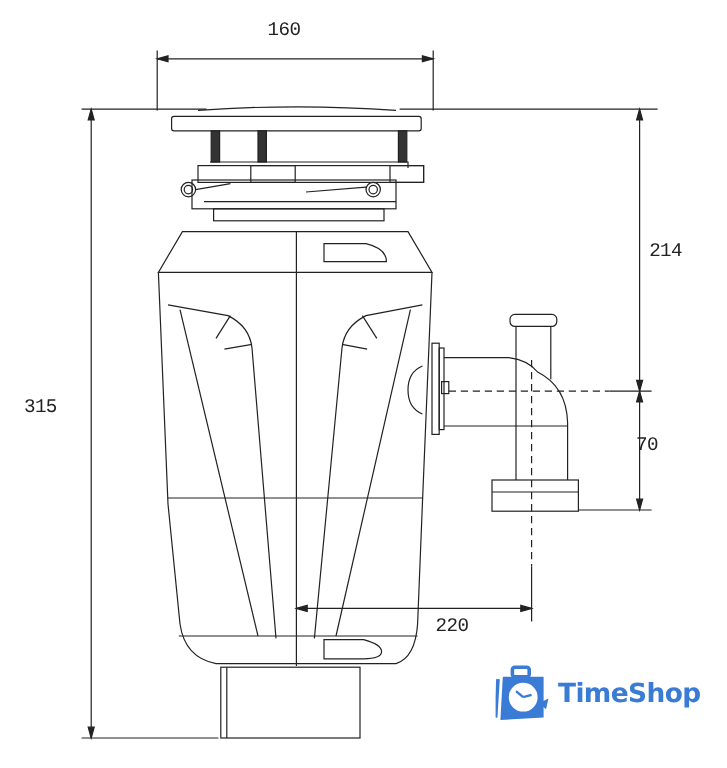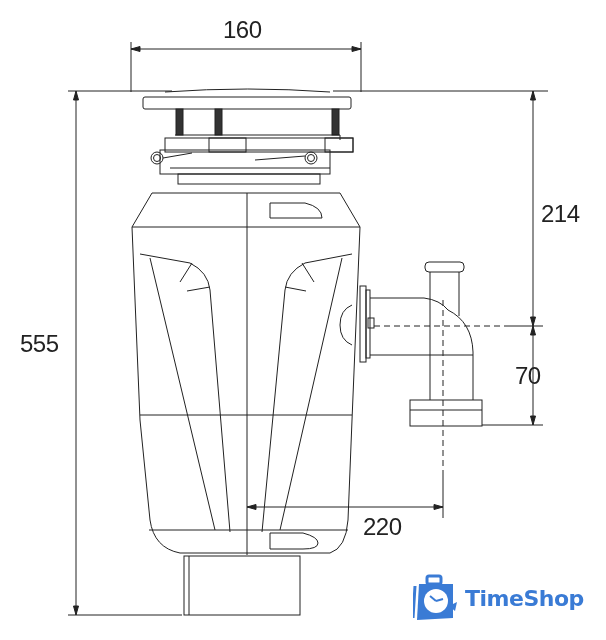--- a/index.html
+++ b/index.html
@@ -1,19 +1,19 @@
 <!DOCTYPE html>
 <html><head>
 <meta charset="utf-8">
 <style>
   html, body { margin: 0; padding: 0; background: #ffffff; }
   body { width: 606px; height: 640px; position: relative; overflow: hidden; font-family: "DejaVu Sans", sans-serif; }
   #drawing { position: absolute; left: 0; top: 0; }
-  .dim-label { position: absolute; font-family: Liberation Sans, sans-serif; font-size: 24px; color: #222; letter-spacing: -0.5px; }
-  #logo { position: absolute; left: 413px; top: 574px; display: flex; align-items: center; justify-content: center; }
+  .dim-label { position: absolute; font-family: Liberation Mono, monospace; font-size: 16px; color: #222; letter-spacing: -0.5px; }
+  #logo { position: absolute; left: 413px; top: 554px; display: flex; align-items: center; justify-content: center; }
   #logo-text { font-family: "DejaVu Sans", sans-serif; font-weight: bold; font-size: 22px; color: #3a7bd5; margin-left: 6px; letter-spacing: -0.5px; }
 </style>
 </head>
 <body>
 
 <svg id="drawing" width="606" height="640" viewBox="0 0 606 640" xmlns="http://www.w3.org/2000/svg" fill="none" stroke="#222" stroke-width="1">
 
   <g>
     <line x1="131" y1="42" x2="131" y2="92"></line>
     <line x1="361" y1="42" x2="361" y2="92"></line>
@@ -112,22 +112,22 @@
     <rect x="410" y="400" width="72" height="26"></rect>
     <line x1="410" y1="410" x2="482" y2="410"></line>
 
     <line x1="374" y1="326" x2="508" y2="326" stroke-dasharray="6,4"></line>
     <line x1="443" y1="300" x2="443" y2="472" stroke-dasharray="6,4"></line>
   </g>
 </svg>
 
 <div class="dim-label" style="left:223px; top:16px;">160</div>
 <div class="dim-label" style="left:541px; top:200px;">214</div>
-<div class="dim-label" style="left:515px; top:362px;">70</div>
-<div class="dim-label" style="left:20px; top:330px;">555</div>
+<div class="dim-label" style="left:530px; top:362px;">70</div>
+<div class="dim-label" style="left:20px; top:330px;">315</div>
 <div class="dim-label" style="left:363px; top:513px;">220</div>
 
 <div id="logo">
   <svg width="46" height="48" viewBox="0 0 46 48">
     <rect x="14" y="2" width="14" height="8" rx="2" fill="none" stroke="#3a7bd5" stroke-width="3"></rect>
     <path d="M6,10 L40,10 L40,44 L4,46 Z" fill="#3a7bd5"></path>
     <line x1="2" y1="12" x2="0" y2="44" stroke="#3a7bd5" stroke-width="3"></line>
     <circle cx="23" cy="27" r="12" fill="#fff"></circle>
     <line x1="23" y1="27" x2="17" y2="22" stroke="#3a7bd5" stroke-width="2"></line>
     <line x1="23" y1="27" x2="30" y2="25" stroke="#3a7bd5" stroke-width="2"></line>

